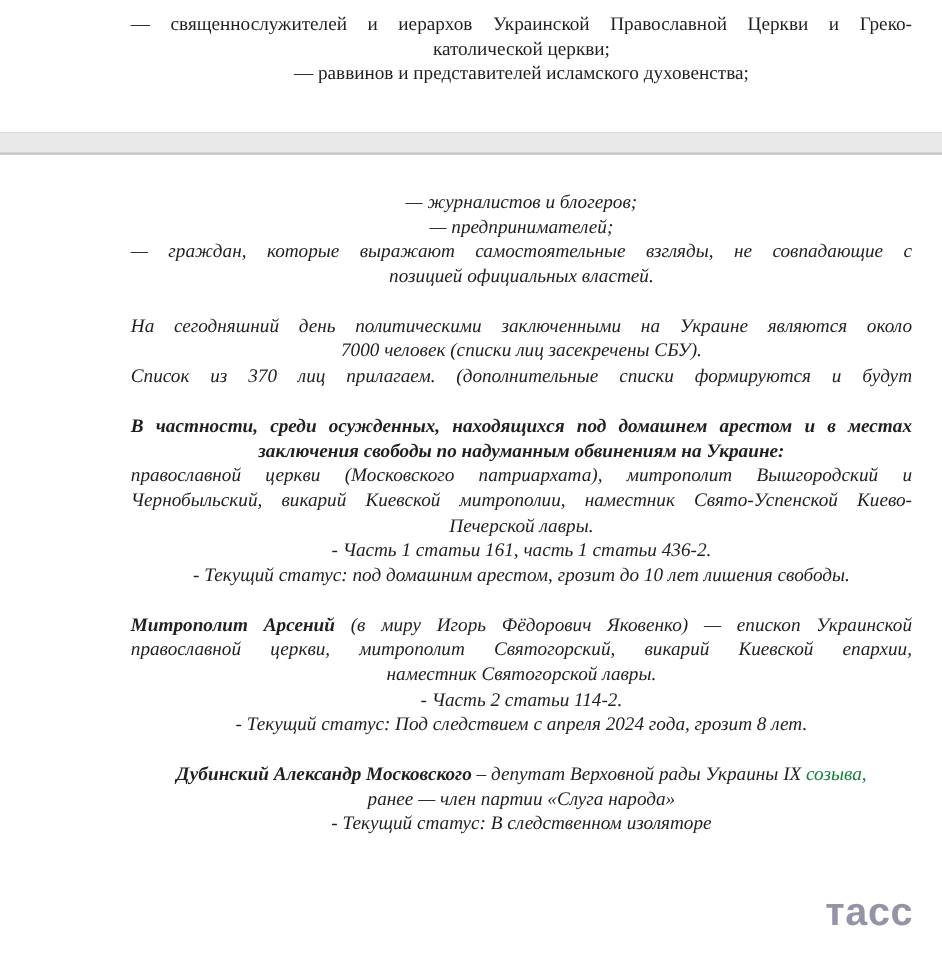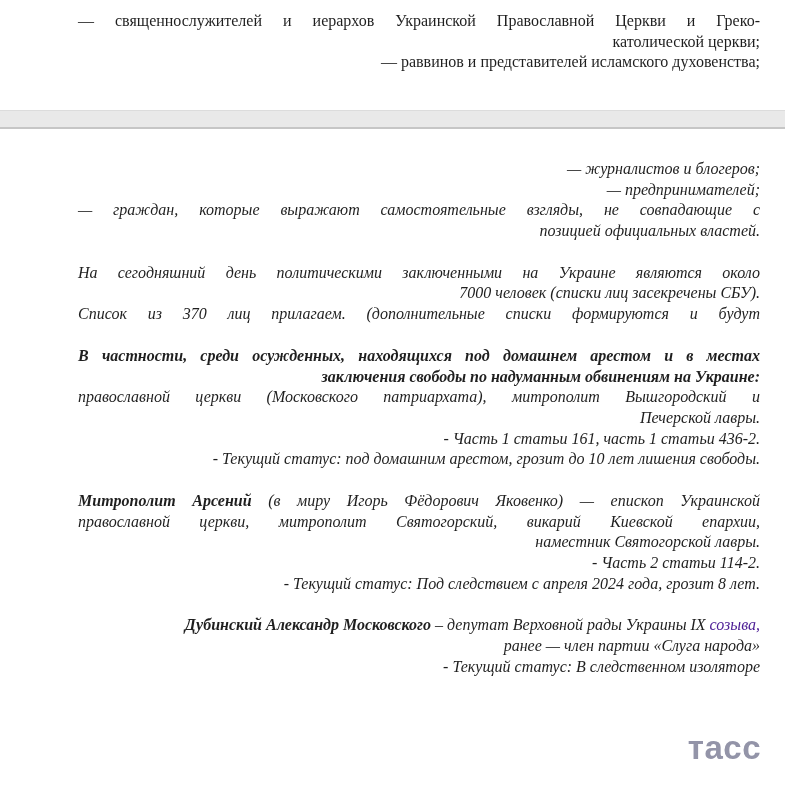--- a/index.html
+++ b/index.html
@@ -18,27 +18,28 @@
     width: 682px;
     font-size: 16px;
     color: #1f1f1f;
   }
   #section-1 { top: 11px; }
   #section-2 { top: 159px; }
   .line {
     height: 20.7px;
     line-height: 20.7px;
     overflow: visible;
+    margin-left: 31px;
   }
   .line.justify {
     text-align: justify;
     text-align-last: justify;
   }
   .line.left {
-    text-align: right;
+    text-align: center;
   }
   .line.gap {
     margin-top: 21px;
   }
   .seg-bold { font-weight: bold; }
   .seg-normal { font-weight: normal; }
   .seg-faded {  }
   #page-break {
     position: absolute;
     left: 0;
@@ -73,26 +74,27 @@
     <div class="line left"><span class="seg-normal">— журналистов и блогеров;</span></div>
     <div class="line left"><span class="seg-normal">— предпринимателей;</span></div>
     <div class="line justify"><span class="seg-normal">— граждан, которые выражают самостоятельные взгляды, не совпадающие с</span></div>
     <div class="line left"><span class="seg-normal">позицией официальных властей.</span></div>
     <div class="line justify gap"><span class="seg-normal">На сегодняшний день политическими заключенными на Украине являются около</span></div>
     <div class="line left"><span class="seg-normal">7000 человек (списки лиц засекречены СБУ).</span></div>
     <div class="line justify"><span class="seg-normal">Список из 370 лиц прилагаем. (дополнительные списки формируются и будут</span></div>
     <div class="line justify gap"><span class="seg-bold">В частности, среди осужденных, находящихся под домашнем арестом и в местах</span></div>
     <div class="line left"><span class="seg-bold">заключения свободы по надуманным обвинениям на Украине:</span></div>
     <div class="line justify"><span class="seg-normal">православной церкви (Московского патриархата), митрополит Вышгородский и</span></div>
+    <div class="line justify"><span class="seg-normal">Чернобыльский, викарий Киевской митрополии, наместник Свято-Успенской Киево-</span></div>
     <div class="line left"><span class="seg-normal">Печерской лавры.</span></div>
     <div class="line left"><span class="seg-normal">- Часть 1 статьи 161, часть 1 статьи 436-2.</span></div>
     <div class="line left"><span class="seg-normal">- Текущий статус: под домашним арестом, грозит до 10 лет лишения свободы.</span></div>
     <div class="line justify gap"><span class="seg-bold">Митрополит Арсений</span><span class="seg-normal"> (в миру Игорь Фёдорович Яковенко) — епископ Украинской</span></div>
     <div class="line justify"><span class="seg-normal">православной церкви, митрополит Святогорский, викарий Киевской епархии,</span></div>
     <div class="line left"><span class="seg-normal">наместник Святогорской лавры.</span></div>
     <div class="line left"><span class="seg-normal">- Часть 2 статьи 114-2.</span></div>
     <div class="line left"><span class="seg-normal">- Текущий статус: Под следствием с апреля 2024 года, грозит 8 лет.</span></div>
-    <div class="line left gap"><span class="seg-bold">Дубинский Александр Московского</span><span class="seg-normal"> – депутат Верховной рады Украины IX </span><span class="seg-faded" style="color: #4c1d95;">созыва,</span></div>
+    <div class="line left gap"><span class="seg-bold">Дубинский Александр Московского</span><span class="seg-normal"> – депутат Верховной рады Украины IX </span><span class="seg-faded" style="color: #15803d;">созыва,</span></div>
     <div class="line left"><span class="seg-normal">ранее — член партии «Слуга народа»</span></div>
     <div class="line left"><span class="seg-normal">- Текущий статус: В следственном изоляторе</span></div>
   </div>
 
-<div id="watermark" style="color: rgb(147, 148, 168);">тасс</div>
+<div id="watermark" style="color: rgb(147, 148, 168); margin-top: 12px;">тасс</div>
 
 </body></html>

